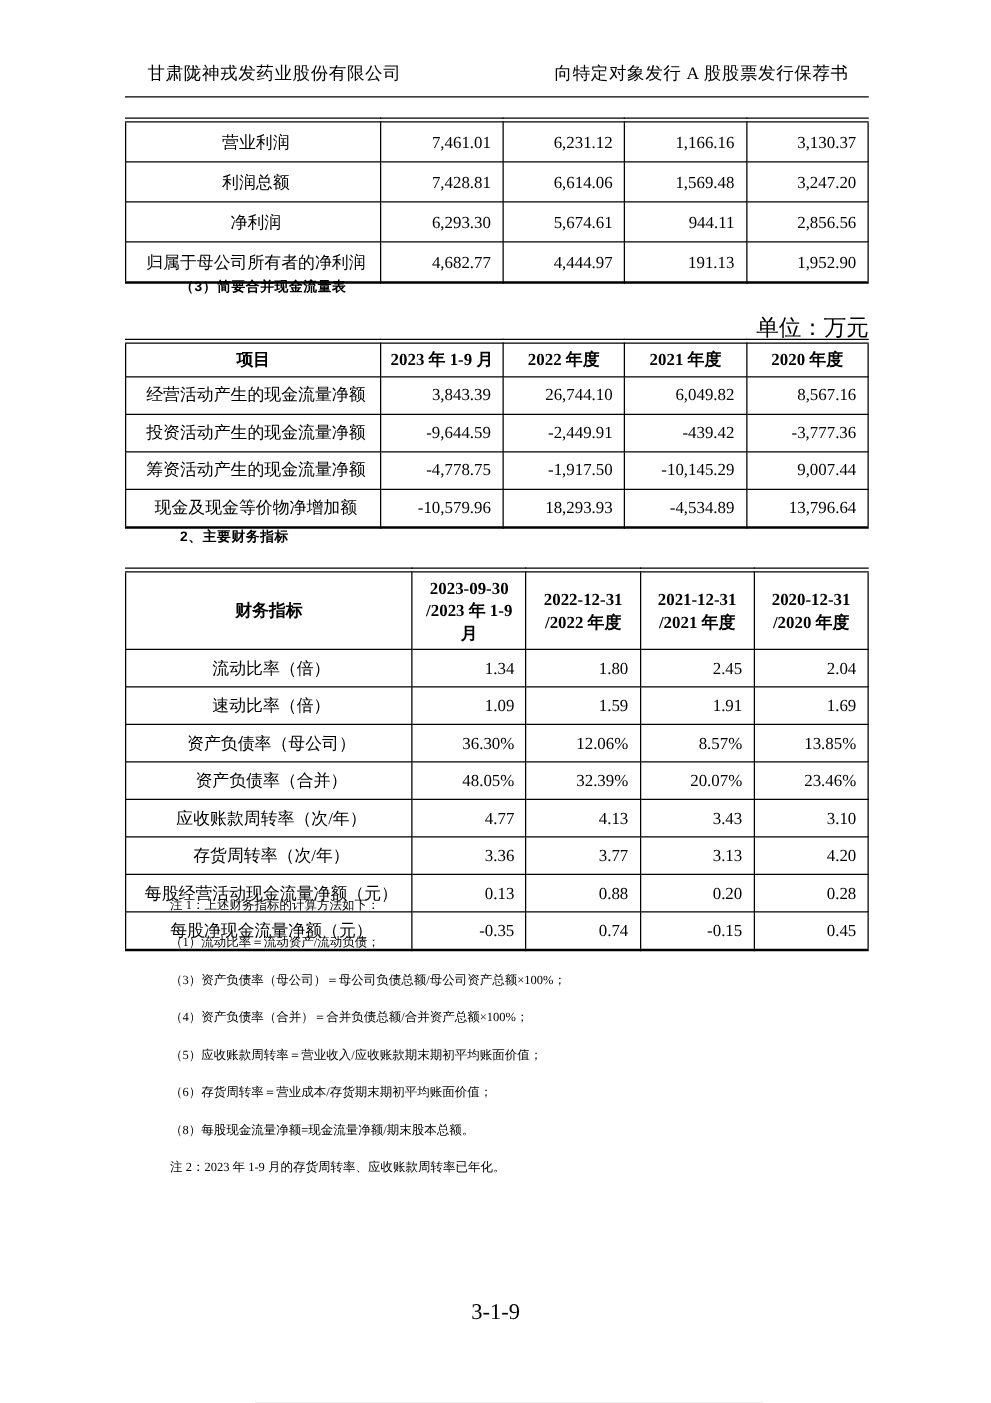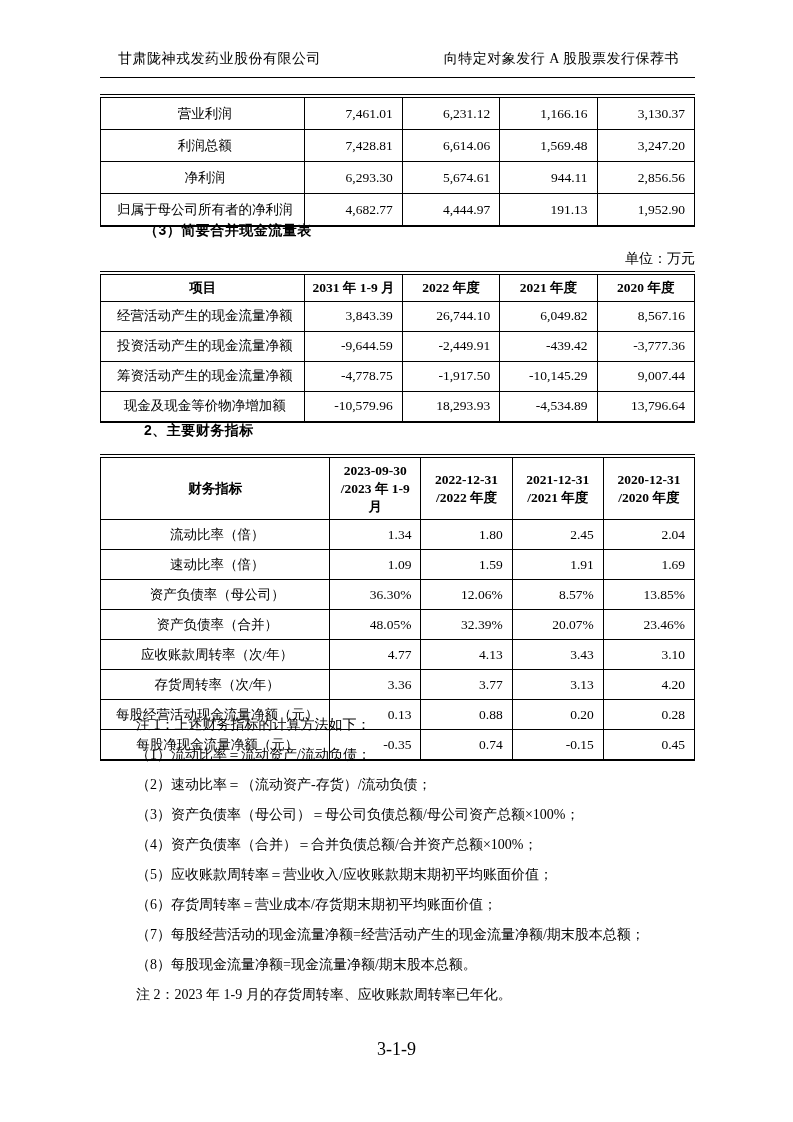--- a/index.html
+++ b/index.html
@@ -59,35 +59,35 @@
 
   col.c-label  { width: 34.4%; }
   col.c-num    { width: 16.4%; }
   col.f-label  { width: 38.6%; }
   col.f-num    { width: 15.35%; }
 
   
   .section-heading {
     font-family: "Liberation Sans", "DejaVu Sans", sans-serif;
     font-weight: bold;
-    font-size: 14px;
+    font-size: 11px;
     letter-spacing: 0.5px;
     padding-left: 44px;
   }
   #heading-cashflow   { top: 222px; }
   #heading-indicators { top: 422px; }
 
   .unit-label {
     top: 250px;
     text-align: right;
-    font-size: 14px;
-  }
-
-  
-  .notes { top: 717px; font-size: 14px; }
+    font-size: 18px;
+  }
+
+  
+  .notes { top: 717px; font-size: 10px; }
   .notes p {
     line-height: 15px;
     margin: 0 0 15px 0;
     padding-left: 36px;
     white-space: nowrap;
   }
 
   
   .page-footer {
     position: absolute;
@@ -156,21 +156,21 @@
     <colgroup>
       <col class="c-label">
         <col class="c-num">
         <col class="c-num">
         <col class="c-num">
         <col class="c-num">
     </colgroup>
   <thead>
         <tr>
           <th>项目</th>
-          <th>2031 年 1-9 月</th>
+          <th>2023 年 1-9 月</th>
           <th>2022 年度</th>
           <th>2021 年度</th>
           <th>2020 年度</th>
         </tr>
       </thead>
       <tbody>
         <tr>
           <td class="label">经营活动产生的现金流量净额</td>
           <td class="num">3,843.39</td>
           <td class="num">26,744.10</td>
@@ -280,25 +280,23 @@
           <td class="num">0.74</td>
           <td class="num">-0.15</td>
           <td class="num">0.45</td>
         </tr>
       </tbody>
     </table>
 
   <div class="content-block notes">
     <p>注 1：上述财务指标的计算方法如下：</p>
     <p>（1）流动比率＝流动资产/流动负债；</p>
-      <p>（2）速动比率＝（流动资产-存货）/流动负债；</p>
       <p>（3）资产负债率（母公司）＝母公司负债总额/母公司资产总额×100%；</p>
       <p>（4）资产负债率（合并）＝合并负债总额/合并资产总额×100%；</p>
       <p>（5）应收账款周转率＝营业收入/应收账款期末期初平均账面价值；</p>
       <p>（6）存货周转率＝营业成本/存货期末期初平均账面价值；</p>
-      <p>（7）每股经营活动的现金流量净额=经营活动产生的现金流量净额/期末股本总额；</p>
       <p>（8）每股现金流量净额=现金流量净额/期末股本总额。</p>
     <p>注 2：2023 年 1-9 月的存货周转率、应收账款周转率已年化。</p>
   </div>
 
   <div class="page-footer">3-1-9</div>
 
 </div>
 
 </body></html>

